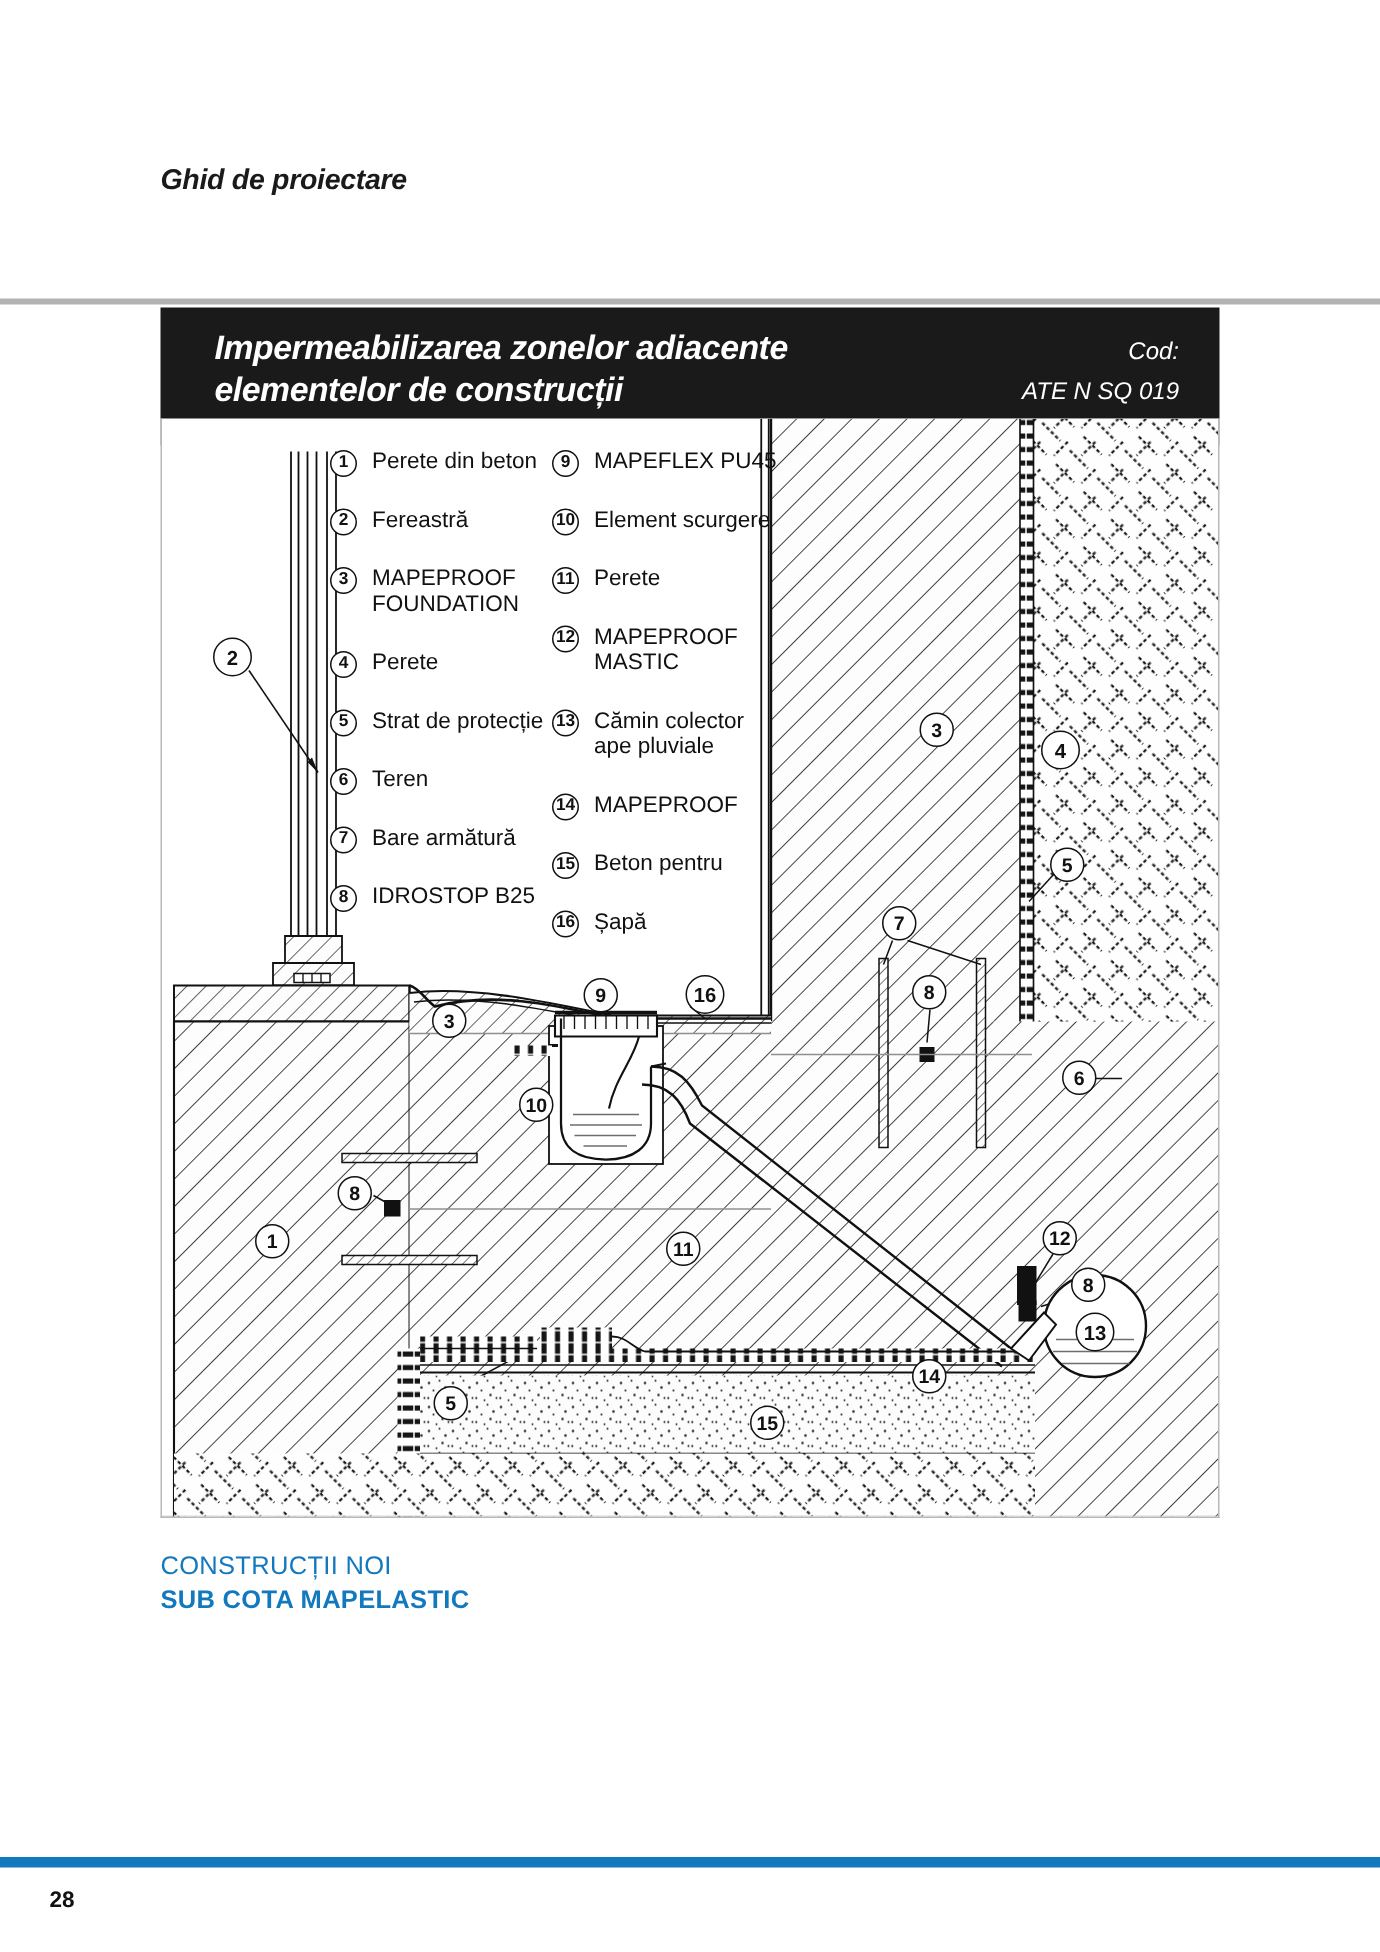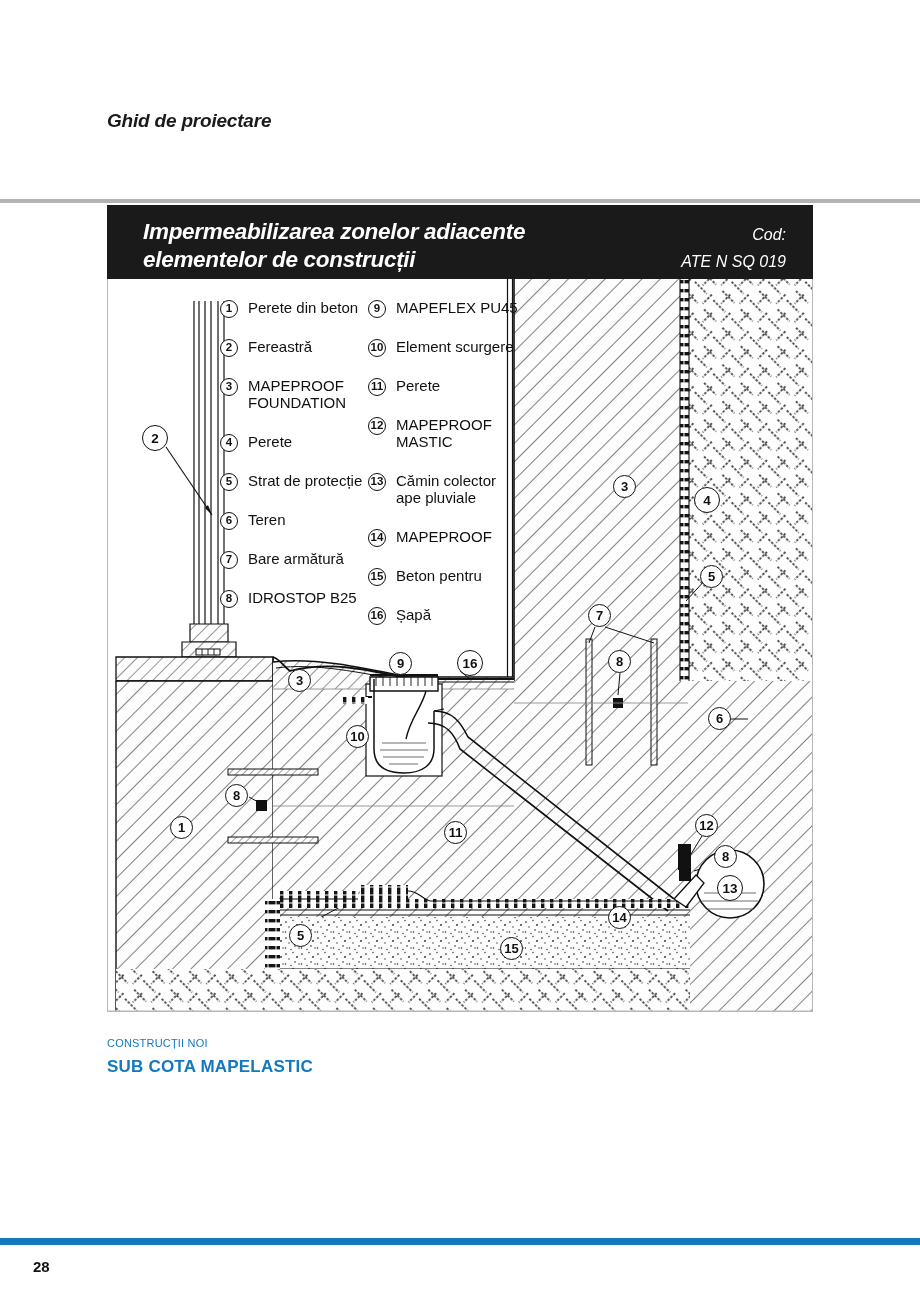--- a/index.html
+++ b/index.html
@@ -72,21 +72,21 @@
     background:#fff;color:#111;font-weight:bold;
     display:flex;align-items:center;justify-content:center;
     box-sizing:border-box;z-index:30;
   }
   .b-s{width:23px;height:23px;font-size:13px;}
   .b-m{width:26px;height:26px;font-size:13.5px;}
 
   
   .caption{position:absolute;left:107px;top:1032px;}
   .caption .c1{
-    font-size:11px;color:#1379be;letter-spacing:0.2px;
+    font-size:17px;color:#1379be;letter-spacing:0.2px;
     line-height:23px;white-space:nowrap;
   }
   .caption .c2{
     font-size:17px;color:#1379be;font-weight:bold;
     letter-spacing:0.2px;line-height:23px;white-space:nowrap;
   }
 
   
   .foot-rule{
     position:absolute;left:0;top:1238px;width:920px;height:7px;

